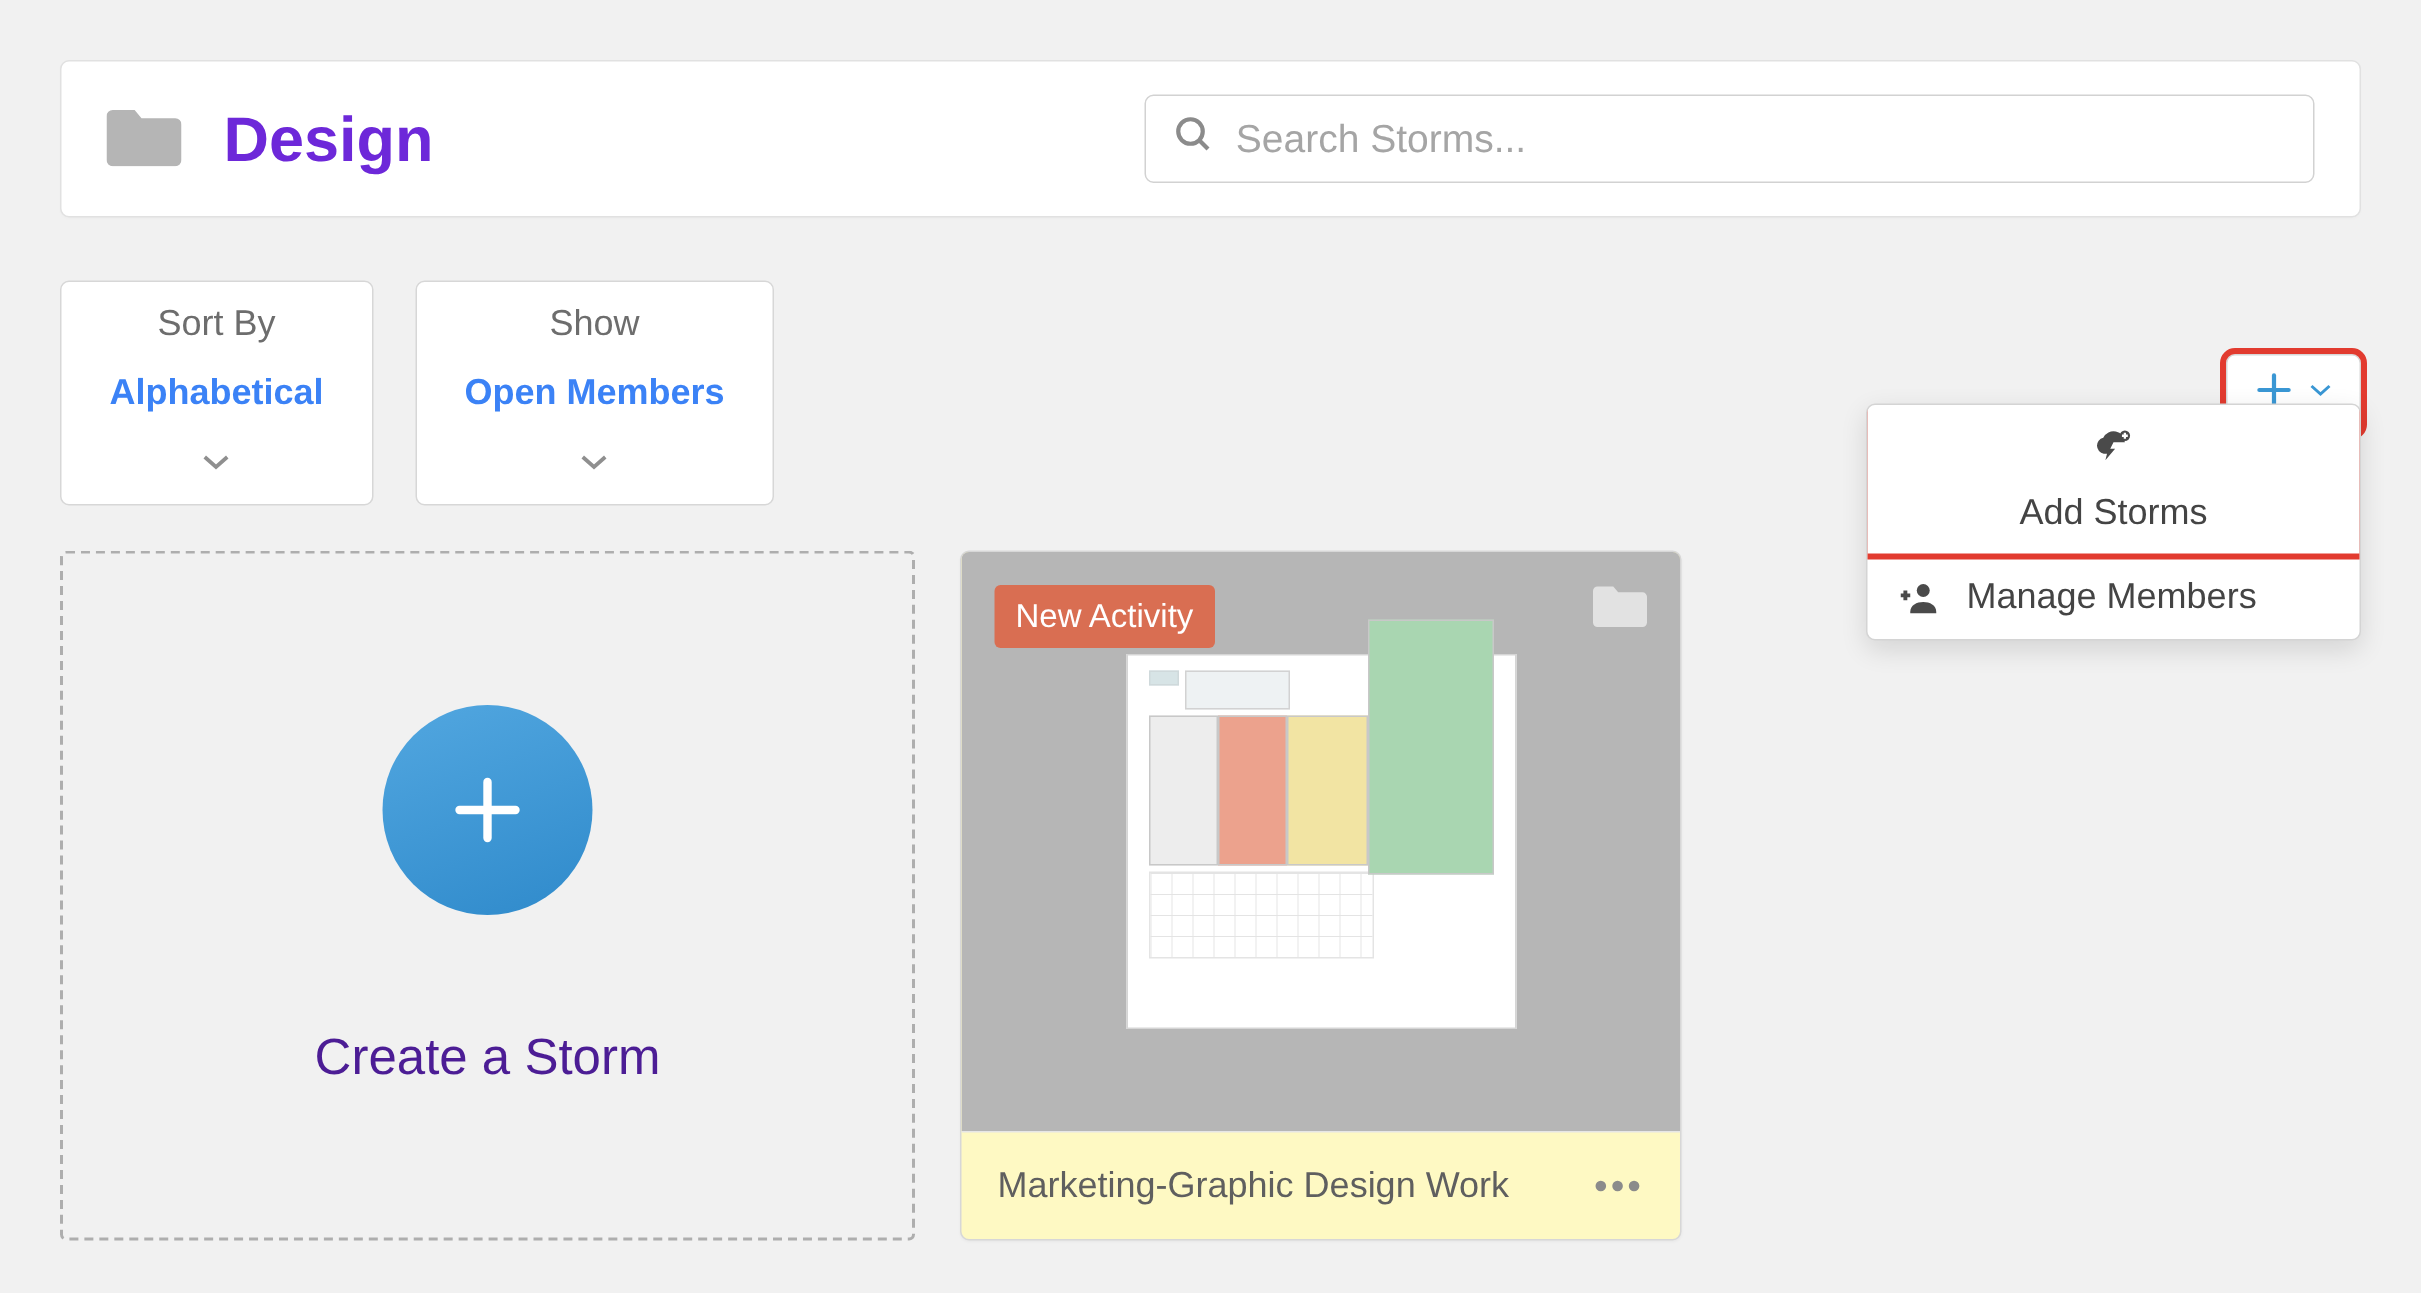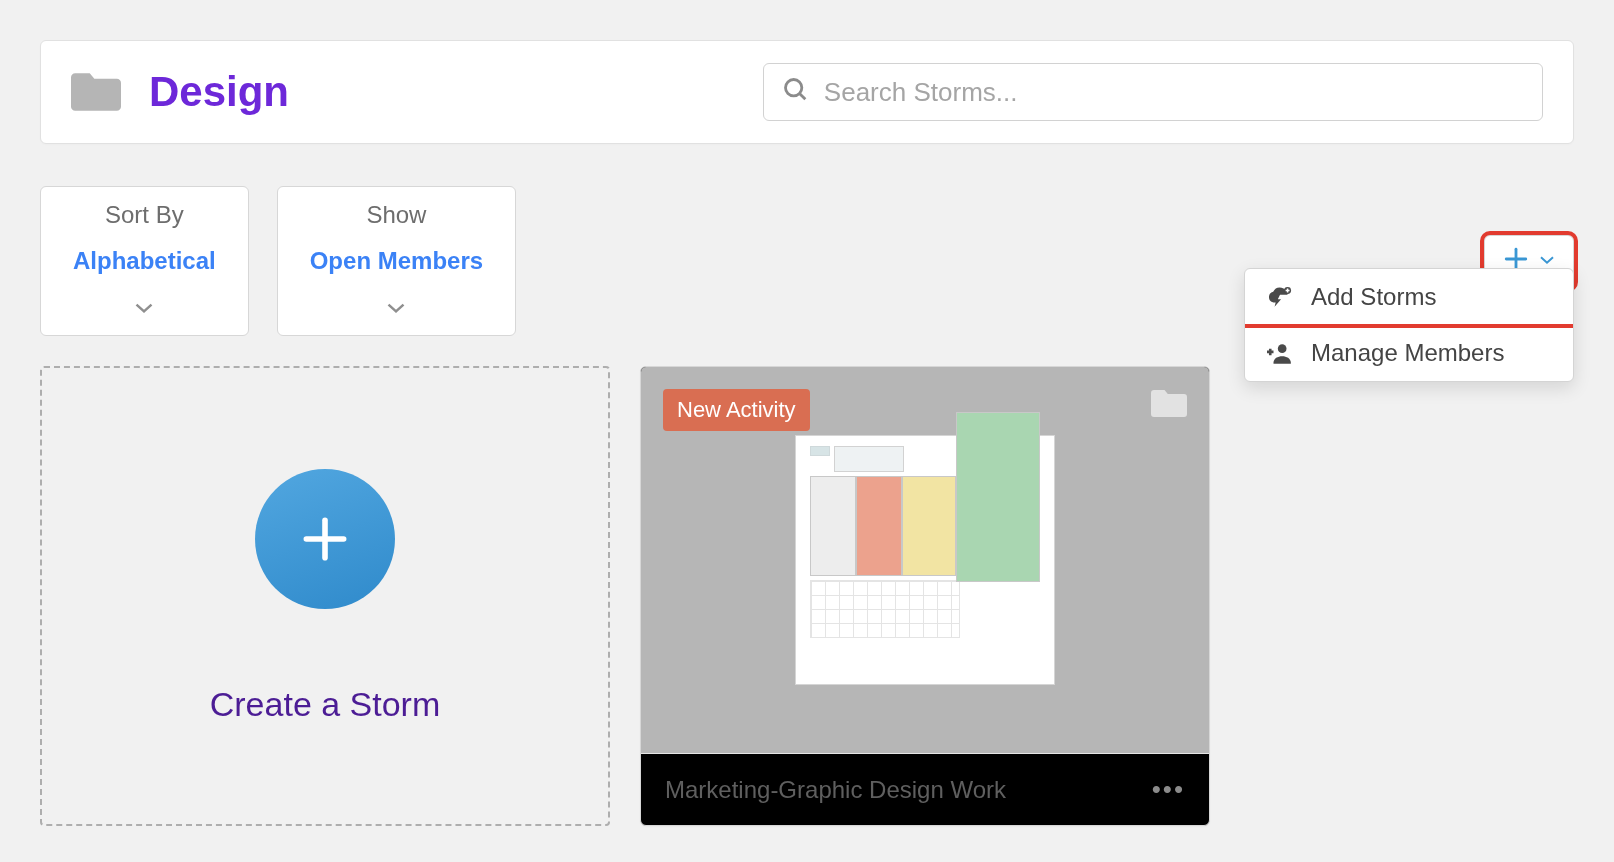--- a/index.html
+++ b/index.html
@@ -115,25 +115,25 @@
     }
     .create-circle {
       width: 140px; height: 140px; border-radius: 50%;
       background: linear-gradient(160deg,#52a7e0 0%, #2f8acb 100%);
       display:flex; align-items:center; justify-content:center;
       color:#fff;
     }
     .create-label { font-size: 34px; color:#4c1d95;margin-top:48px; }
 
     .storm-card {
-      width: 570px;
+      width: 481px;
       height: 460px;
       border: 1px solid #d7d7d7;
       border-radius: 6px;
-      background:#000000;
+      background:#fef9c3;
       overflow: hidden;
       box-shadow: 0 1px 2px rgba(0,0,0,0.04);
       display:flex;
       flex-direction: column;
     }
     .storm-thumb {
       flex: 1;
       background:#b6b6b6;
       position: relative;
       display:flex;
@@ -274,21 +274,21 @@
         </svg>
     </span>
     <span class="dd">
       <svg width="16" height="12" viewBox="0 0 24 14" fill="none" stroke="currentColor" stroke-width="3">
           <polyline points="3 3 12 11 21 3"></polyline>
         </svg>
     </span>
   </div>
 
   <div class="dropdown-menu">
-    <div class="dropdown-item" style="position:relative;">
+    <div class="dropdown-item" style="position:relative;flex-direction:column;">
       <span class="ico">
         <svg width="26" height="26" viewBox="0 0 24 24" fill="currentColor">
           <path d="M19 10a7 7 0 0 0-13.3-2.8A5 5 0 0 0 6 17h2l-1 4 6-7h-3l2-4h7z"></path>
           <circle cx="19" cy="6" r="3.2" fill="#4a4a4a"></circle>
           <line x1="19" y1="4.2" x2="19" y2="7.8" stroke="#fff" stroke-width="1.4"></line>
           <line x1="17.2" y1="6" x2="20.8" y2="6" stroke="#fff" stroke-width="1.4"></line>
         </svg>
       </span>
       <span>Add Storms</span>
       <div class="hl-red-box" style="top:-4px; left:-4px; right:-4px; bottom:-3px;"></div>

